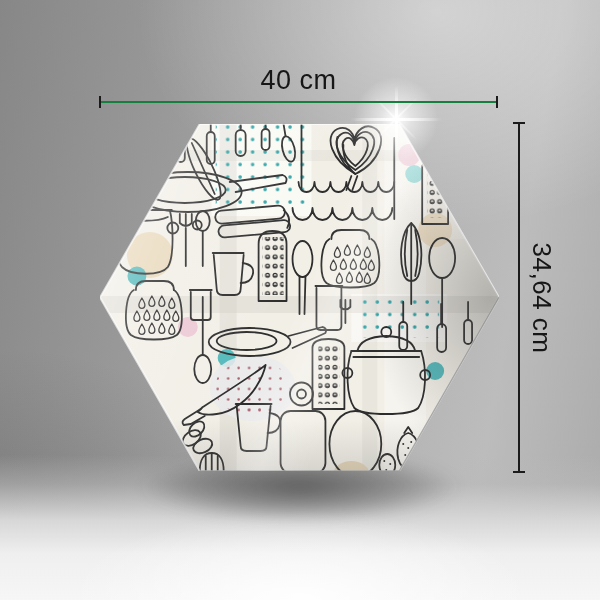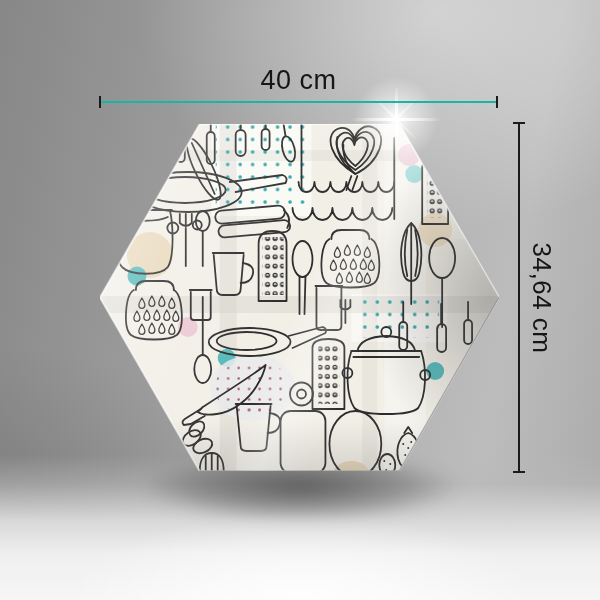--- a/index.html
+++ b/index.html
@@ -37,21 +37,21 @@
     background:radial-gradient(circle, rgba(255,255,255,.98) 0%, rgba(255,255,255,.55) 22%, rgba(255,255,255,0) 62%);}
   .sparkle .ray{position:absolute;background:linear-gradient(90deg, rgba(255,255,255,0), #fff 45%, #fff 55%, rgba(255,255,255,0));
     filter:blur(.4px);}
   .sparkle .ray.h{left:-46px;top:-1.5px;width:92px;height:3px;}
   .sparkle .ray.v{left:-1.5px;top:-34px;width:3px;height:72px;transform:rotate(90deg);transform-origin:center;}
   .sparkle .ray.v{transform:none;background:linear-gradient(180deg, rgba(255,255,255,0), #fff 45%, #fff 55%, rgba(255,255,255,0));}
   .sparkle .ray.d1{left:-30px;top:-1px;width:60px;height:2px;transform:rotate(45deg);opacity:.75;}
   .sparkle .ray.d2{left:-30px;top:-1px;width:60px;height:2px;transform:rotate(-45deg);opacity:.75;}
   
   .dim{position:absolute;color:#161616;}
-  .dim-w{left:99px;top:101px;width:399px;height:2px;background:#14b8a6;}
+  .dim-w{left:99px;top:101px;width:399px;height:2px;background:#15803d;}
   .dim-w .tick{position:absolute;top:-5px;width:2px;height:12px;background:#1b1b1b;}
   .dim-w .tick.l{left:0;} .dim-w .tick.r{right:0;}
   .dim-w .dim-label{position:absolute;left:0;right:0;top:-36px;text-align:center;
     font-size:27px;letter-spacing:.5px;}
   .dim-h{left:518px;top:122px;width:2px;height:351px;background:#1b1b1b;}
   .dim-h .tick{position:absolute;left:-5px;width:12px;height:2px;background:#1b1b1b;}
   .dim-h .tick.t{top:0;} .dim-h .tick.b{bottom:0;}
   .dim-h .dim-label{position:absolute;left:8px;top:50%;transform:translateY(-50%);
     writing-mode:vertical-rl;font-size:26px;letter-spacing:.5px;white-space:nowrap;}
 </style>

